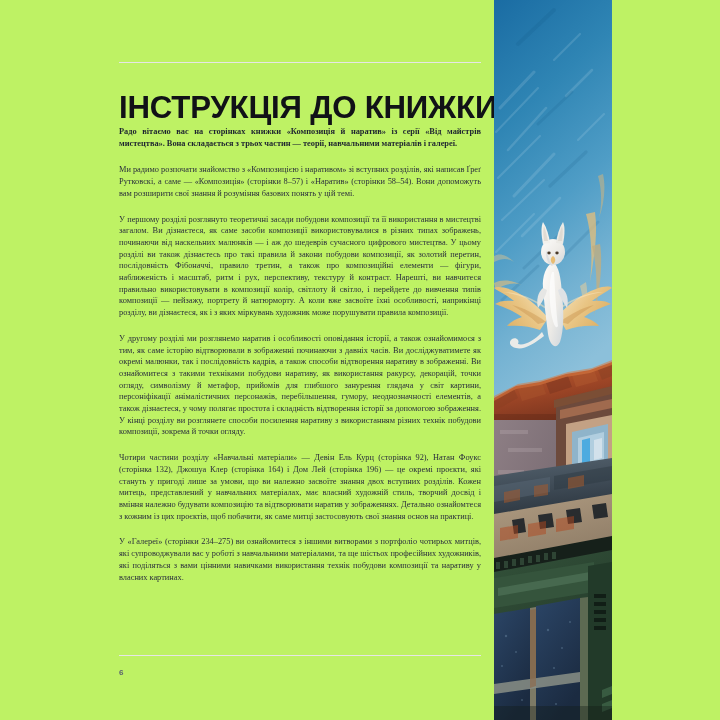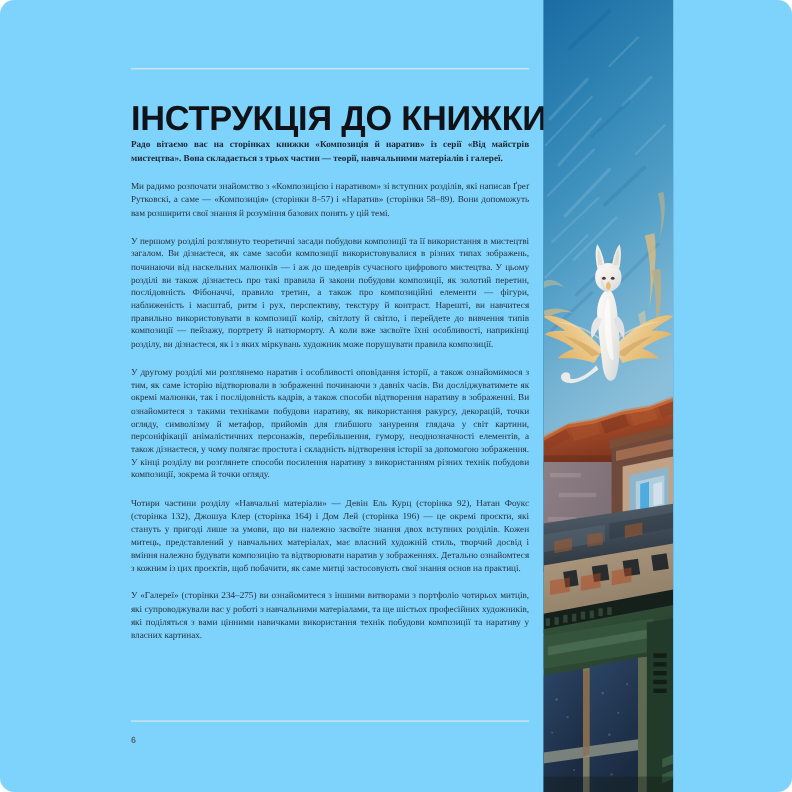--- a/index.html
+++ b/index.html
@@ -11,22 +11,21 @@
     width: 720px;
     height: 720px;
     overflow: hidden;
     font-family: "Liberation Serif", "DejaVu Serif", serif;
     position: relative;
   }
 
   .page {
     position: absolute;
     inset: 0;
-    background: #7dd3fc;
-    border-radius: 13px;
+    background: #bef264;
   }
 
   
   .text-column {
     position: absolute;
     left: 119px;
     top: 0;
     width: 362px;
     height: 720px;
   }
@@ -107,21 +106,21 @@
 <div class="page">
 
   <div class="text-column">
 
     <div class="rule rule-top"></div>
 
     <h1 class="page-title">ІНСТРУКЦІЯ ДО КНИЖКИ</h1>
 
     <div class="body-block">
       <p class="para lead">Радо вітаємо вас на сторінках книжки «Композиція й наратив» із серії «Від майстрів мистецтва». Вона складається з трьох частин — теорії, навчальними матеріалів і галереї.</p>
-      <p class="para spaced">Ми радимо розпочати знайомство з «Композицією і наративом» зі вступних розділів, які написав Ґреґ Рутковскі, а саме — «Композиція» (сторінки 8–57) і «Наратив» (сторінки 58–89). Вони допоможуть вам розширити свої знання й розуміння базових понять у цій темі.</p>
+      <p class="para spaced">Ми радимо розпочати знайомство з «Композицією і наративом» зі вступних розділів, які написав Ґреґ Рутковскі, а саме — «Композиція» (сторінки 8–57) і «Наратив» (сторінки 58–54). Вони допоможуть вам розширити свої знання й розуміння базових понять у цій темі.</p>
       <p class="para spaced">У першому розділі розглянуто теоретичні засади побудови композиції та її використання в мистецтві загалом. Ви дізнаєтеся, як саме засоби композиції використовувалися в різних типах зображень, починаючи від наскельних малюнків — і аж до шедеврів сучасного цифрового мистецтва. У цьому розділі ви також дізнаєтесь про такі правила й закони побудови композиції, як золотий перетин, послідовність Фібоначчі, правило третин, а також про композиційні елементи — фігури, наближеність і масштаб, ритм і рух, перспективу, текстуру й контраст. Нарешті, ви навчитеся правильно використовувати в композиції колір, світлоту й світло, і перейдете до вивчення типів композиції — пейзажу, портрету й натюрморту. А коли вже засвоїте їхні особливості, наприкінці розділу, ви дізнаєтеся, як і з яких міркувань художник може порушувати правила композиції.</p>
       <p class="para spaced">У другому розділі ми розглянемо наратив і особливості оповідання історії, а також ознайомимося з тим, як саме історію відтворювали в зображенні починаючи з давніх часів. Ви досліджуватимете як окремі малюнки, так і послідовність кадрів, а також способи відтворення наративу в зображенні. Ви ознайомитеся з такими техніками побудови наративу, як використання ракурсу, декорацій, точки огляду, символізму й метафор, прийомів для глибшого занурення глядача у світ картини, персоніфікації анімалістичних персонажів, перебільшення, гумору, неоднозначності елементів, а також дізнаєтеся, у чому полягає простота і складність відтворення історії за допомогою зображення. У кінці розділу ви розглянете способи посилення наративу з використанням різних технік побудови композиції, зокрема й точки огляду.</p>
       <p class="para spaced">Чотири частини розділу «Навчальні матеріали» — Девін Ель Курц (сторінка 92), Натан Фоукс (сторінка 132), Джошуа Клер (сторінка 164) і Дом Лей (сторінка 196) — це окремі проєкти, які стануть у пригоді лише за умови, що ви належно засвоїте знання двох вступних розділів. Кожен митець, представлений у навчальних матеріалах, має власний художній стиль, творчий досвід і вміння належно будувати композицію та відтворювати наратив у зображеннях. Детально ознайомтеся з кожним із цих проєктів, щоб побачити, як саме митці застосовують свої знання основ на практиці.</p>
       <p class="para">У «Галереї» (сторінки 234–275) ви ознайомитеся з іншими витворами з портфоліо чотирьох митців, які супроводжували вас у роботі з навчальними матеріалами, та ще шістьох професійних художників, які поділяться з вами цінними навичками використання технік побудови композиції та наративу у власних картинах.</p>
     </div>
 
     <div class="rule rule-bottom"></div>
 
     <div class="page-number">6</div>
   </div>

